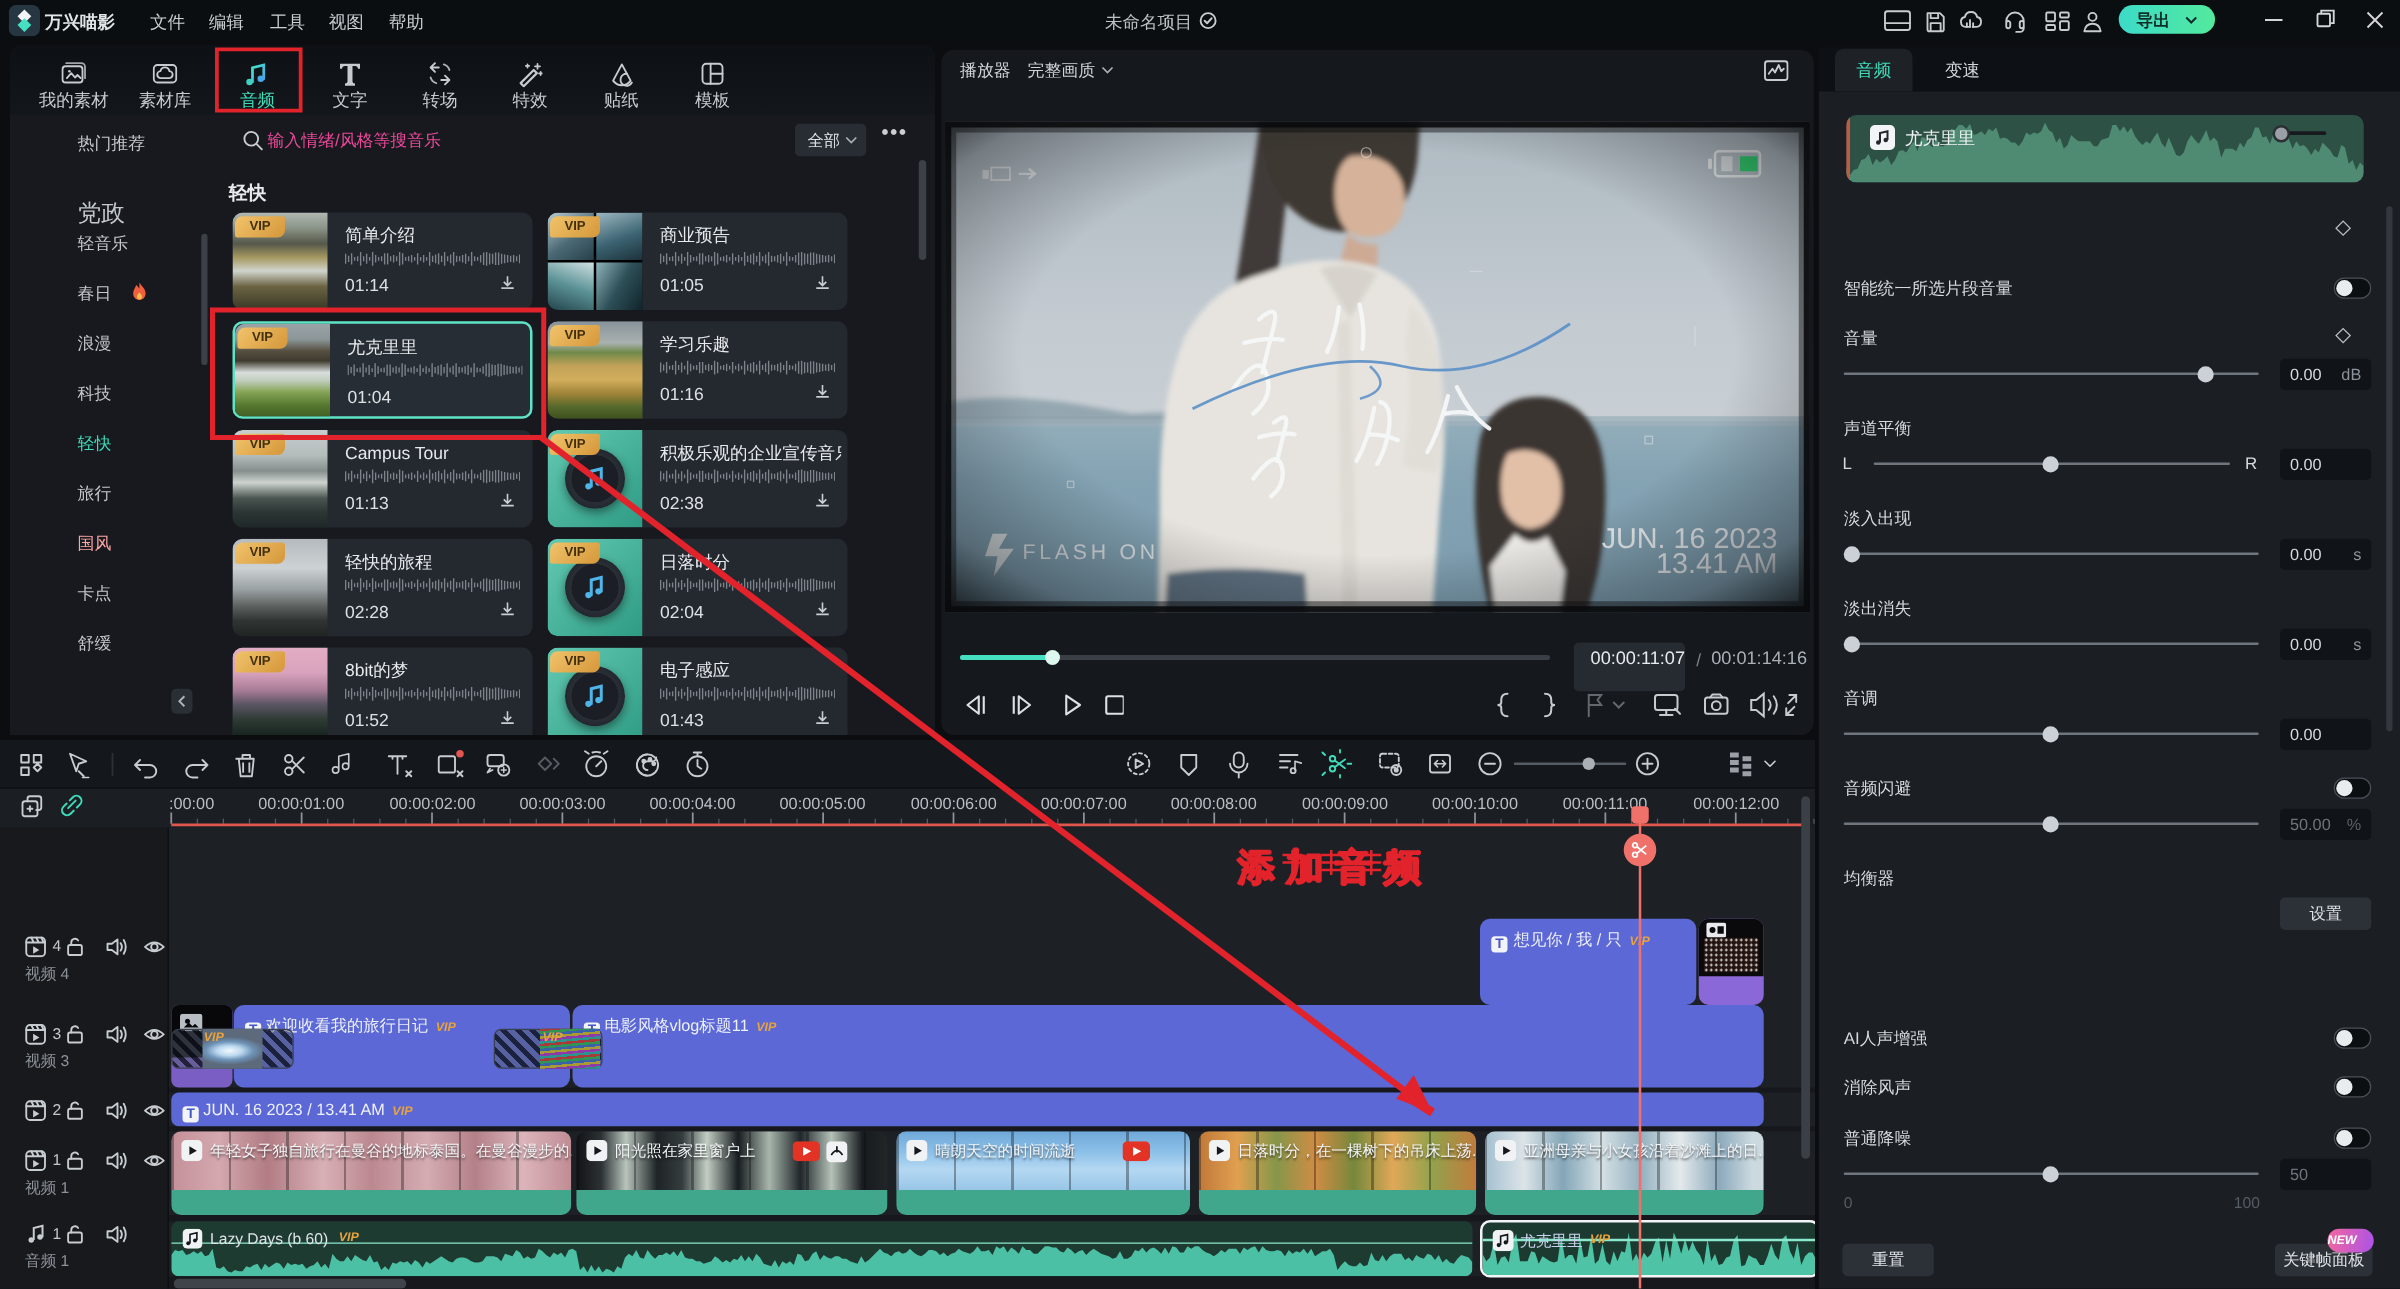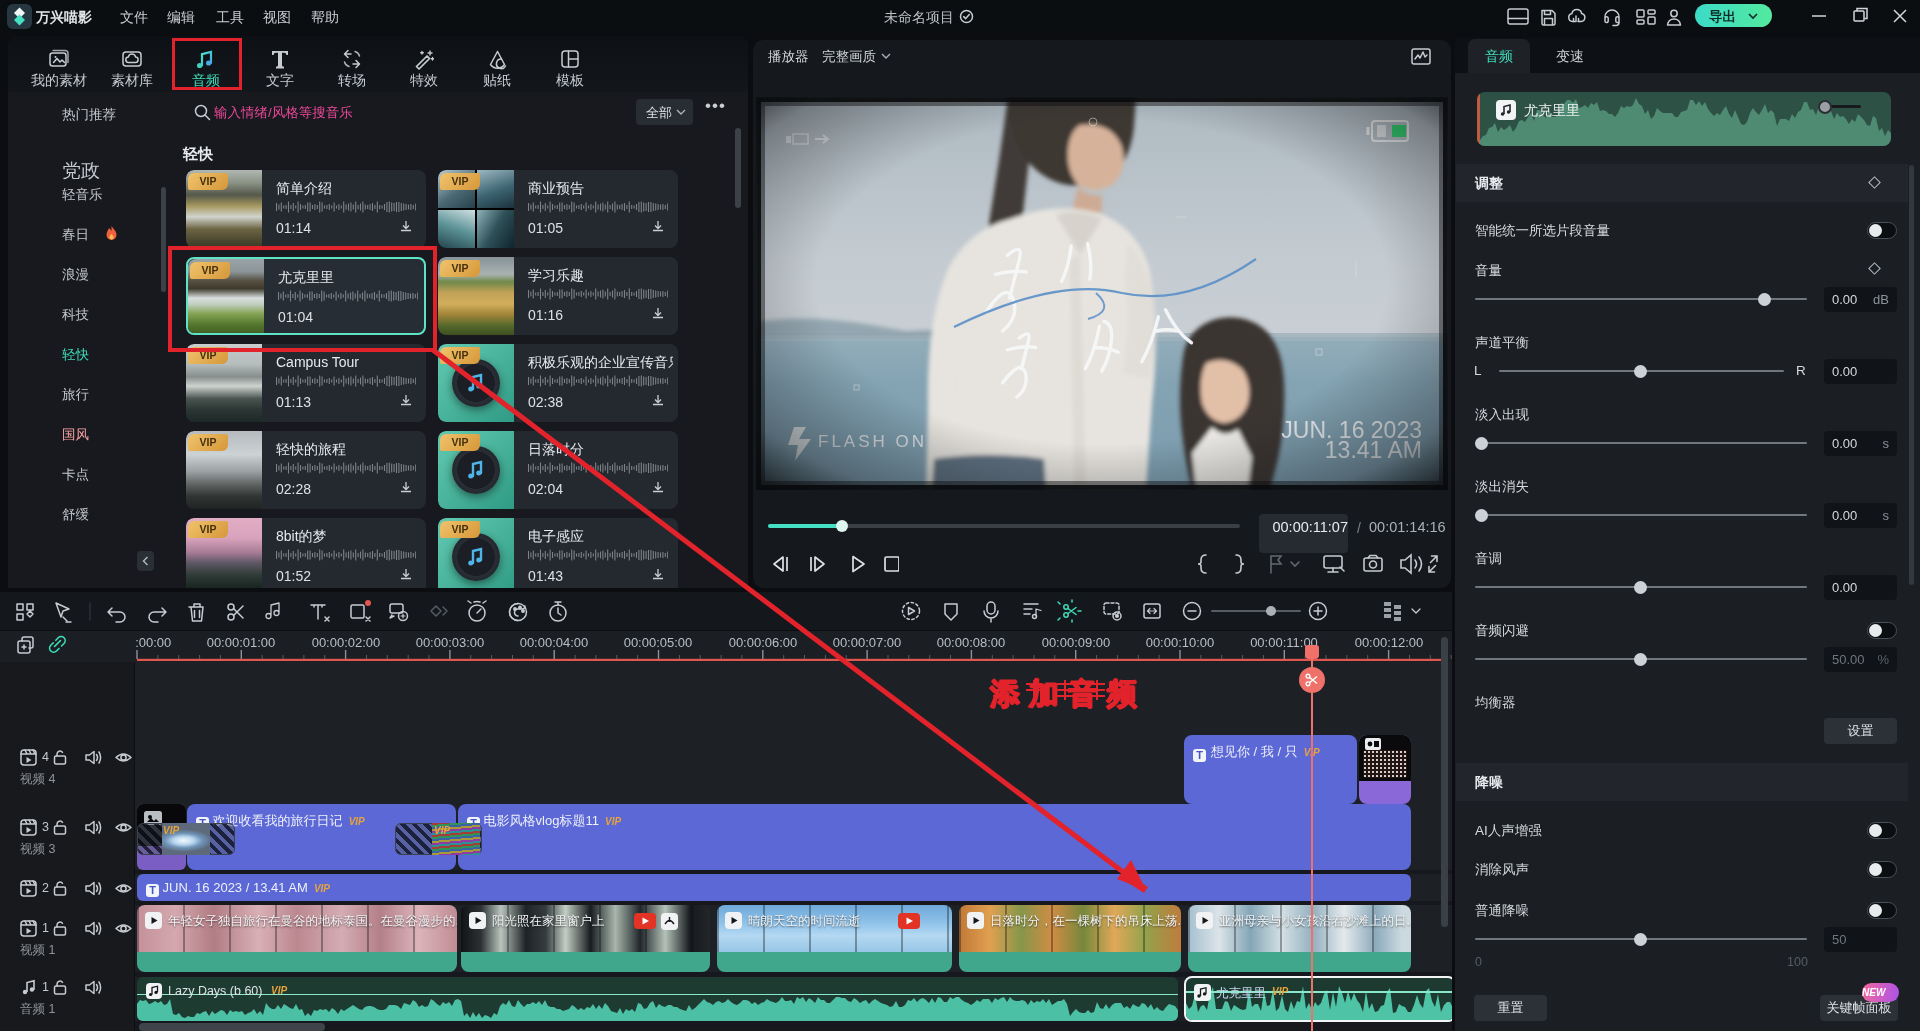--- a/index.html
+++ b/index.html
@@ -471,21 +471,20 @@
         <svg class="abs" style="left:3px;top:3px" width="14" height="14" viewBox="0 0 14 14">
           <path d="M5 11V3.5l6-1.5v7" stroke="#23262b" stroke-width="1.6" fill="none"></path>
           <circle cx="3.6" cy="11" r="1.8" fill="#23262b"></circle>
           <circle cx="9.6" cy="9" r="1.8" fill="#23262b"></circle>
         </svg>
       </div>
       <span class="abs" style="left:47px;top:10px;font-size:14px;color:#eef1f3;">尤克里里</span>
       <div class="abs" style="left:352px;top:13px;width:32px;height:3px;background:#17191d;border-radius:2px;"></div>
       <div class="abs" style="left:341px;top:8px;width:14px;height:14px;border-radius:50%;background:#9aa0a6;border:2px solid #2b2f34;"></div>
     </div>
-    <div class="sechead" style="top:164px;">调整</div>
     <div class="diamond" style="left:1870px;top:178px;"></div>
     <span class="rlabel" style="top:222px;">智能统一所选片段音量</span>
     <div class="toggle" style="left:1867px;top:222px;"></div>
     <span class="rlabel" style="top:262px;">音量</span>
     <div class="diamond" style="left:1870px;top:264px;"></div>
     <div class="slider" style="left:1475px;top:298px;width:332px;">
       <div class="knob" style="left:283px;"></div>
     </div>
     <div class="vbox" style="top:287px;">0.00<span class="unit">dB</span></div>
     <span class="rlabel" style="top:334px;">声道平衡</span>
@@ -511,21 +510,20 @@
     </div>
     <div class="vbox" style="top:575px;">0.00</div>
     <span class="rlabel" style="top:622px;">音频闪避</span>
     <div class="toggle" style="left:1867px;top:622px;"></div>
     <div class="slider" style="left:1475px;top:658px;width:332px;">
       <div class="knob" style="left:159px;"></div>
     </div>
     <div class="vbox" style="top:647px;color:#6f757c;">50.00<span class="unit" style="color:#5b6167;">%</span></div>
     <span class="rlabel" style="top:694px;">均衡器</span>
     <div class="abs" style="left:1824px;top:718px;width:73px;height:26px;background:#2c3138;border-radius:4px;text-align:center;line-height:26px;font-size:13px;color:#dfe3e6;">设置</div>
-    <div class="sechead" style="top:763px;">降噪</div>
     <span class="rlabel" style="top:822px;">AI人声增强</span>
     <div class="toggle" style="left:1867px;top:822px;"></div>
     <span class="rlabel" style="top:861px;">消除风声</span>
     <div class="toggle" style="left:1867px;top:861px;"></div>
     <span class="rlabel" style="top:902px;">普通降噪</span>
     <div class="toggle" style="left:1867px;top:902px;"></div>
     <div class="slider" style="left:1475px;top:938px;width:332px;">
       <div class="knob" style="left:159px;"></div>
     </div>
     <div class="vbox" style="top:927px;color:#6f757c;">50</div>

